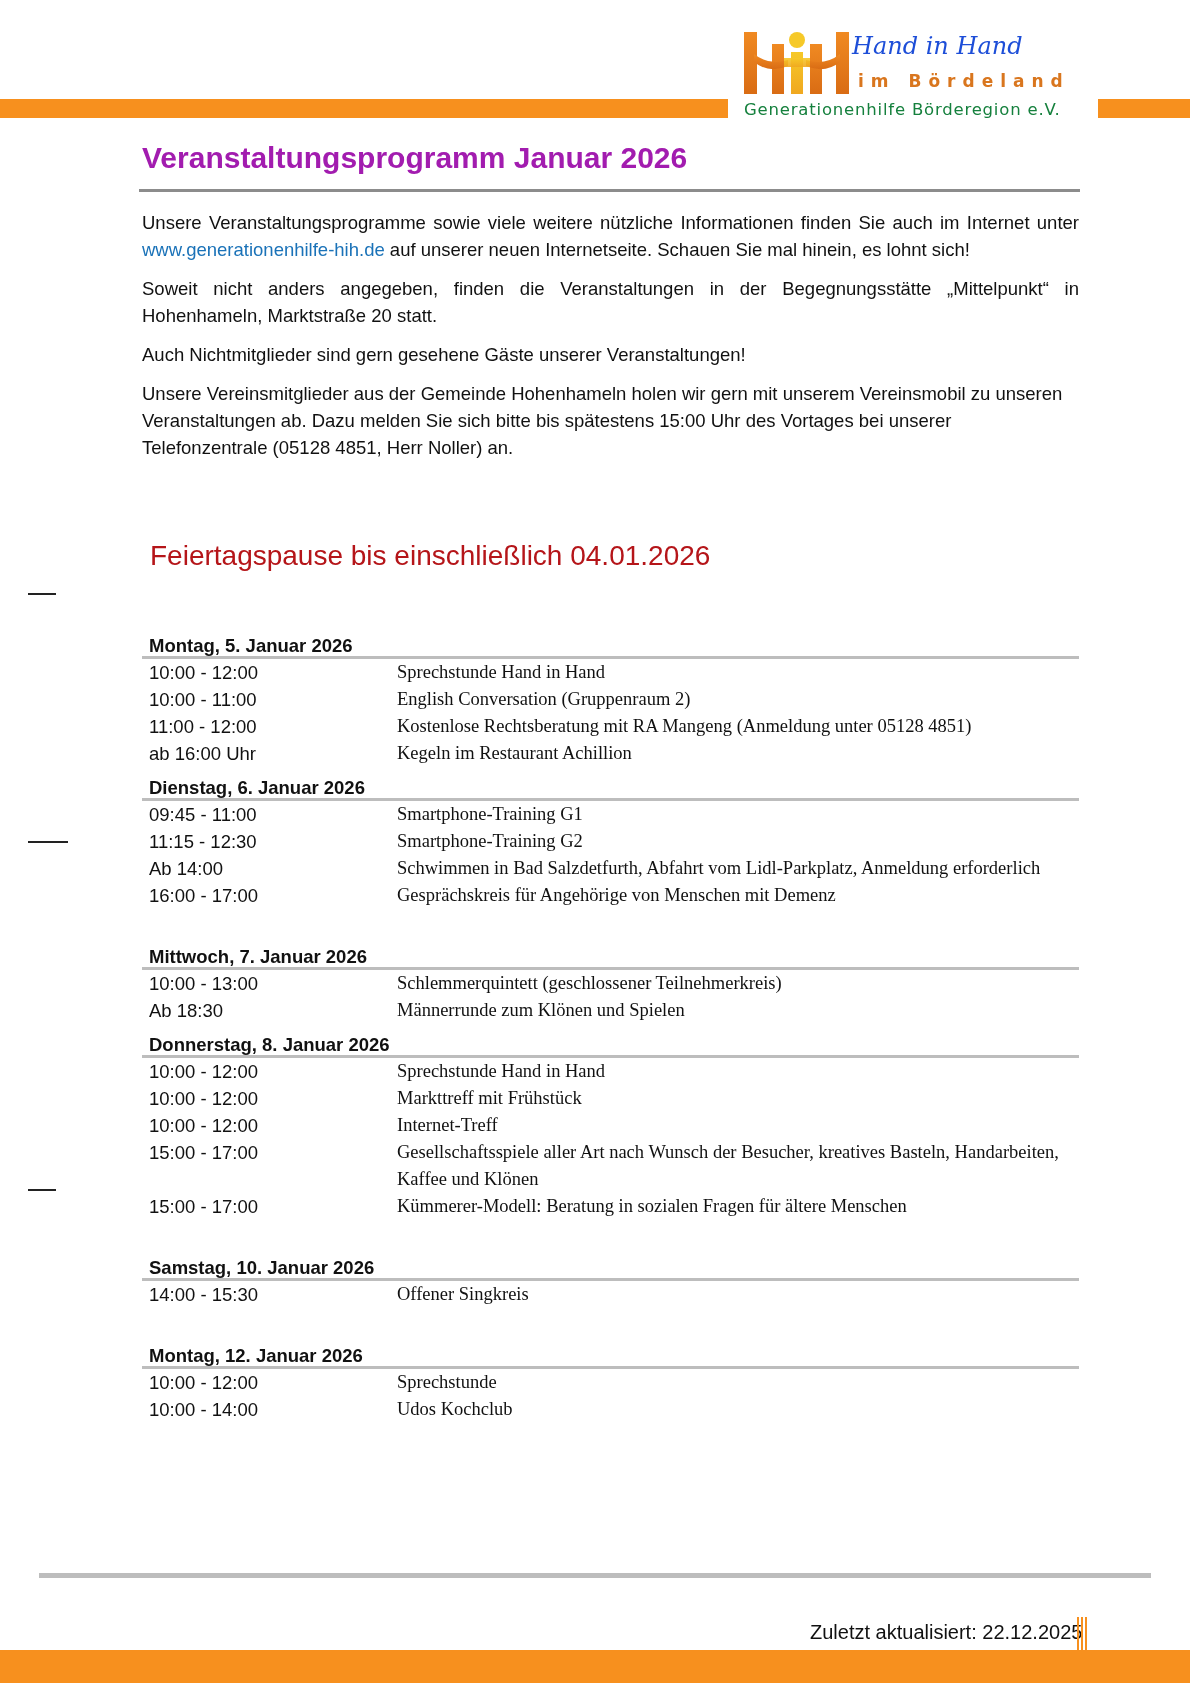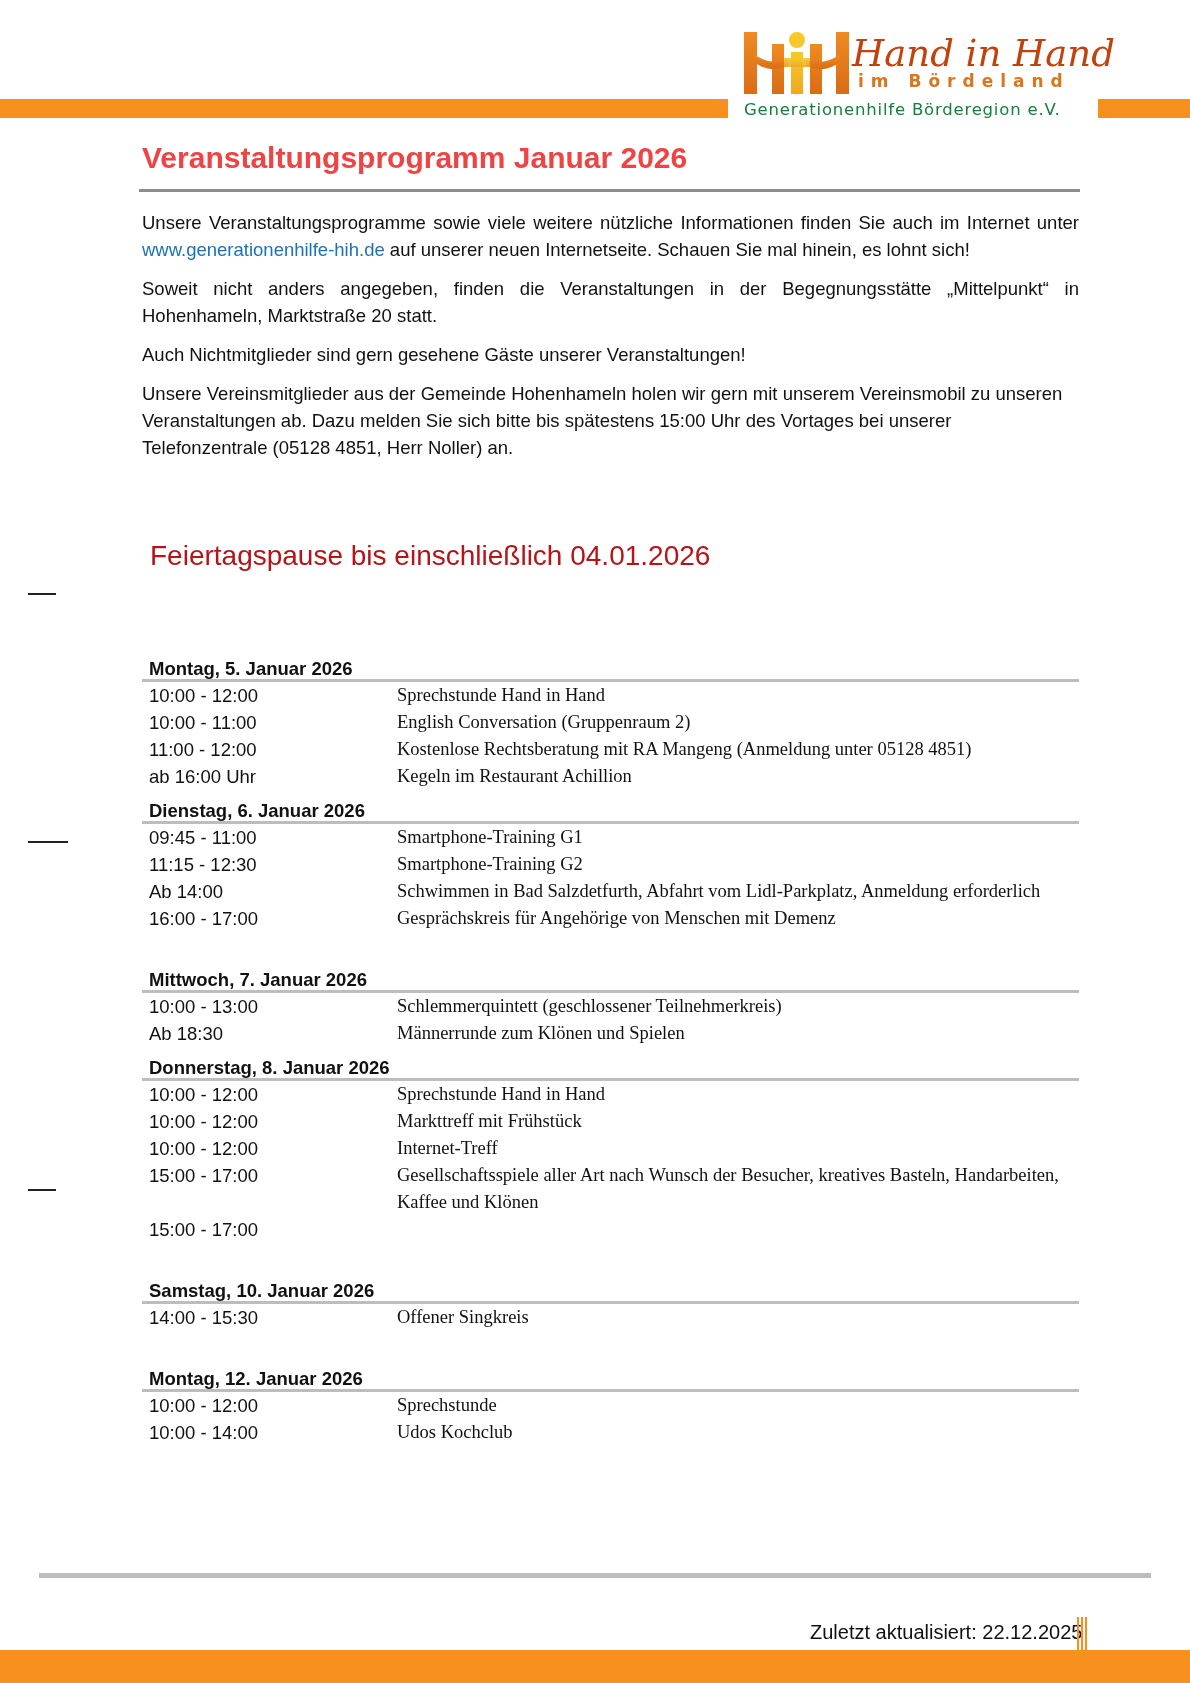--- a/index.html
+++ b/index.html
@@ -6,41 +6,41 @@
     html, body { width: 1190px; height: 1683px; background: #ffffff; overflow: hidden; }
     body { position: relative; font-family: "Liberation Sans", sans-serif; color: #111111; }
 
     
     .top-band-left { position: absolute; left: 0; top: 99px; width: 728px; height: 19px; background: #f7901e; }
     .top-band-right { position: absolute; left: 1098px; top: 99px; width: 92px; height: 19px; background: #f7901e; }
 
     
     .logo { position: absolute; left: 740px; top: 18px; width: 350px; height: 105px; }
     .logo-mark { position: absolute; left: 4px; top: 6px; width: 106px; height: 70px; }
-    .logo-title { position: absolute; left: 112px; top: 14px; font-family: "DejaVu Serif", serif; font-style: italic; font-size: 37px; color: #c2410c; letter-spacing: 0px; white-space: nowrap; }
+    .logo-title { position: absolute; left: 112px; top: 14px; font-family: "DejaVu Serif", serif; font-style: italic; font-size: 24px; color: #1d4ed8; letter-spacing: 0px; white-space: nowrap; }
     .logo-sub { position: absolute; left: 118px; top: 53px; font-family: "DejaVu Sans", sans-serif; font-weight: bold; font-size: 17px; letter-spacing: 7px; color: #d9761e; white-space: nowrap; }
     .logo-tagline { position: absolute; left: 4px; top: 82px; font-family: "DejaVu Sans", sans-serif; font-size: 16.5px; color: #15803d; letter-spacing: 0.8px; white-space: nowrap; }
 
     
-    .doc-title { position: absolute; left: 142px; top: 141px; font-family: "Liberation Sans", sans-serif; font-weight: bold; font-size: 30px; color: #ef4444; white-space: nowrap; }
+    .doc-title { position: absolute; left: 142px; top: 141px; font-family: "Liberation Sans", sans-serif; font-weight: bold; font-size: 30px; color: #a21caf; white-space: nowrap; }
     .title-rule { position: absolute; left: 139px; top: 189px; width: 941px; height: 3px; background: #8c8c8c; }
 
     
     .intro { position: absolute; left: 142px; top: 209px; width: 937px; font-size: 18.5px; line-height: 27px; color: #111111; }
     .intro p { text-align: justify; margin-bottom: 12px; }
     .intro a { color: #1a72b8; text-decoration: none; }
 
     
     .holiday { position: absolute; left: 142px; top: 540px; font-size: 28px; color: #b51519; white-space: nowrap; margin-left: 8px; }
 
     
     .mark { position: absolute; height: 2px; background: #222222; }
 
     
-    .schedule { position: absolute; left: 142px; top: 632px; width: 937px; margin-top: 23px; }
+    .schedule { position: absolute; left: 142px; top: 632px; width: 937px; }
     .day { margin-bottom: 0; }
     .day-header { font-weight: bold; font-size: 18.5px; padding-left: 7px; height: 27px; line-height: 27px; border-bottom: 3px solid #bdbdbd; }
     .event { display: flex; font-size: 18.5px; line-height: 27px; }
     .event .time { width: 255px; padding-left: 7px; flex-shrink: 0; }
     .event .title { flex: 1; padding-right: 20px; font-family: Liberation Serif, serif; }
 
     
     .footer-rule { position: absolute; left: 39px; top: 1573px; width: 1112px; height: 5px; background: #bdbdbd; }
     .updated { position: absolute; left: 810px; top: 1621px; font-size: 20px; color: #111; white-space: nowrap; }
     .bars { position: absolute; left: 1077px; top: 1617px; width: 13px; height: 36px; display: flex; gap: 2px; }
@@ -166,20 +166,21 @@
     <div class="event">
         <div class="time">10:00 - 12:00</div>
         <div class="title">Internet-Treff</div>
       </div>
     <div class="event">
         <div class="time">15:00 - 17:00</div>
         <div class="title">Gesellschaftsspiele aller Art nach Wunsch der Besucher, kreatives Basteln, Handarbeiten, Kaffee und Klönen</div>
       </div>
     <div class="event">
         <div class="time">15:00 - 17:00</div>
+        <div class="title">Kümmerer-Modell: Beratung in sozialen Fragen für ältere Menschen</div>
       </div>
   </div>
 
   <div class="day" style="margin-bottom:34px;">
     <div class="day-header">Samstag, 10. Januar 2026</div>
     <div class="event">
         <div class="time">14:00 - 15:30</div>
         <div class="title">Offener Singkreis</div>
       </div>
   </div>

